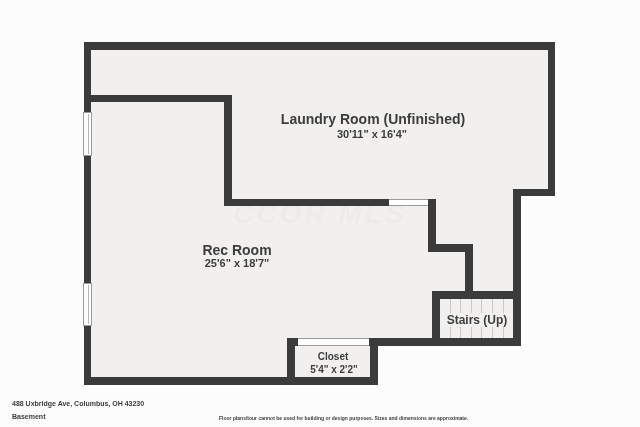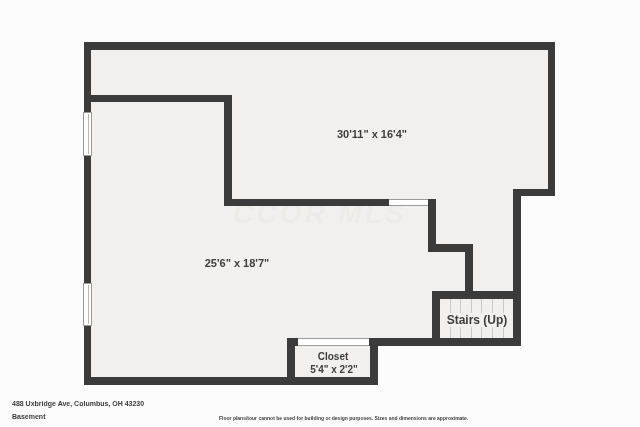--- a/index.html
+++ b/index.html
@@ -87,22 +87,24 @@
     <div class="pane-line"></div>
   </div>
   <div class="window-v" style="left:83px;top:283px;width:9px;height:43px;">
     <div class="pane-line"></div>
   </div>
   <div class="opening-h" style="left:389px;top:199px;width:39px;height:7px;"></div>
   <div class="opening-h" style="left:298px;top:338px;width:71px;height:8px;"></div>
 
   <div class="steps" style="left:440px;top:299px;width:73px;height:39px;"></div>
 
+  <div class="room-label room-name" style="left:373px;top:119px;">Laundry Room (Unfinished)</div>
   <div class="room-label room-dims" style="left:372px;top:134px;">30'11" x 16'4"</div>
 
+  <div class="room-label room-name" style="left:237px;top:250px;">Rec Room</div>
   <div class="room-label room-dims" style="left:237px;top:263px;">25'6" x 18'7"</div>
 
   <div class="room-label stairs-label" style="left:477px;top:320px;">Stairs (Up)</div>
 
   <div class="room-label closet-name" style="left:333px;top:356px;">Closet</div>
   <div class="room-label closet-dims" style="left:334px;top:369px;">5'4" x 2'2"</div>
 
   <div class="footer-address">488 Uxbridge Ave, Columbus, OH 43230</div>
   <div class="footer-floor">Basement</div>
   <div class="footer-disclaimer">Floor plans/tour cannot be used for building or design purposes. Sizes and dimensions are approximate.</div>

